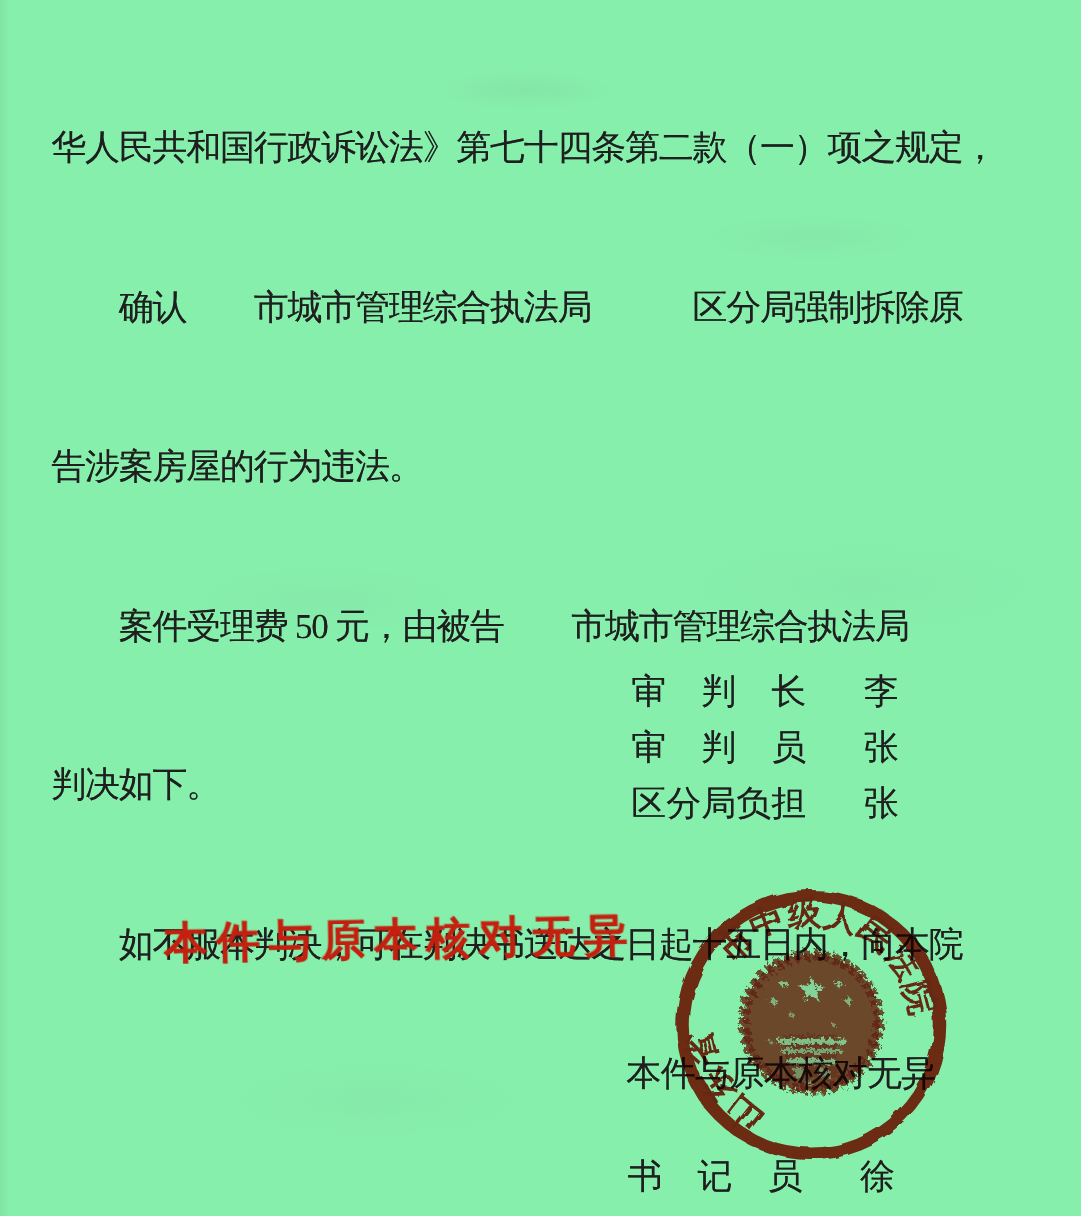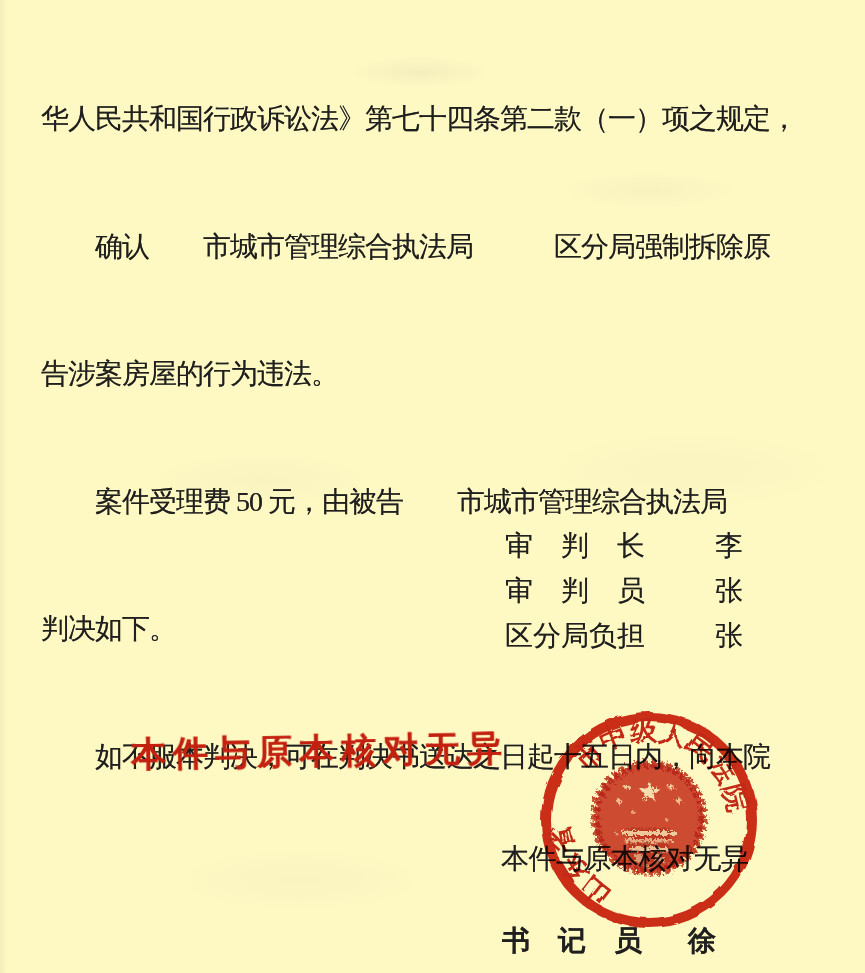--- a/index.html
+++ b/index.html
@@ -1,58 +1,57 @@
 <!DOCTYPE html>
 <html><head>
 <meta charset="utf-8">
 <style>
   html,body{margin:0;padding:0;background:#d9d9d9;}
   .page{
     position:relative;width:865px;height:973px;margin:0 auto;
-    background:#fef9c3;overflow:hidden;
+    background:#86efac;overflow:hidden;
     font-family:"Liberation Serif","DejaVu Serif",serif;
     color:#1f1f1f;
   }
   
   .page::before{
     content:"";position:absolute;inset:0;z-index:1;pointer-events:none;
     background:
       radial-gradient(100px 22px at 420px 72px, rgba(110,110,110,.08), transparent 70%),
       radial-gradient(130px 26px at 650px 190px, rgba(110,110,110,.05), transparent 70%),
       radial-gradient(160px 40px at 260px 480px, rgba(120,120,120,.045), transparent 70%),
       radial-gradient(220px 55px at 690px 470px, rgba(120,120,120,.035), transparent 70%),
       radial-gradient(180px 45px at 300px 880px, rgba(120,120,120,.04), transparent 70%),
       linear-gradient(to right, rgba(0,0,0,.05), transparent 7px);
   }
   .body-text{
     position:absolute;left:41px;top:13px;width:800px;z-index:2;
     font-size:28px;line-height:42.5px;letter-spacing:-1px;
     white-space:pre;text-shadow:0 0 .5px rgba(10,10,10,.6);
   }
   .signatures{position:absolute;left:505px;top:527px;z-index:2;font-size:28px;}
-  .sig-row{height:45px;display:flex;align-items:flex-start;white-space:pre;
-           text-shadow:0 0 .5px rgba(10,10,10,.6);gap:24px;}
+  .sig-row{height:45px;display:flex;align-items:flex-end;white-space:pre;
+           text-shadow:0 0 .5px rgba(10,10,10,.6);}
   .sig-title{display:inline-block;width:140px;text-align:justify;text-align-last:justify;}
   .sig-name{margin-left:46px;}
   .verify-stamp{
     position:absolute;left:131px;top:728px;z-index:3;white-space:nowrap;
     font-size:35px;font-weight:bold;color:#c3200f;letter-spacing:7px;
     transform:rotate(-1deg);filter:blur(.25px);
     text-shadow:.6px .4px 0 rgba(195,32,15,.45), -.5px -.3px 0 rgba(195,32,15,.3);
   }
   .date-line{
     position:absolute;left:501px;top:840px;z-index:5;
     font-size:28px;letter-spacing:-.5px;white-space:pre;
     text-shadow:0 0 .5px rgba(10,10,10,.6);
   }
   .clerk-row{
     position:absolute;left:502px;top:922px;z-index:5;
     font-size:28px;display:flex;align-items:center;white-space:pre;
     text-shadow:0 0 .5px rgba(10,10,10,.6);
-    font-weight:bold;
   }
   .seal{
     position:absolute;left:529px;top:700px;z-index:6;
     mix-blend-mode:multiply;opacity:.94;
   }
 </style>
 </head>
 <body>
 
 <div class="page">

